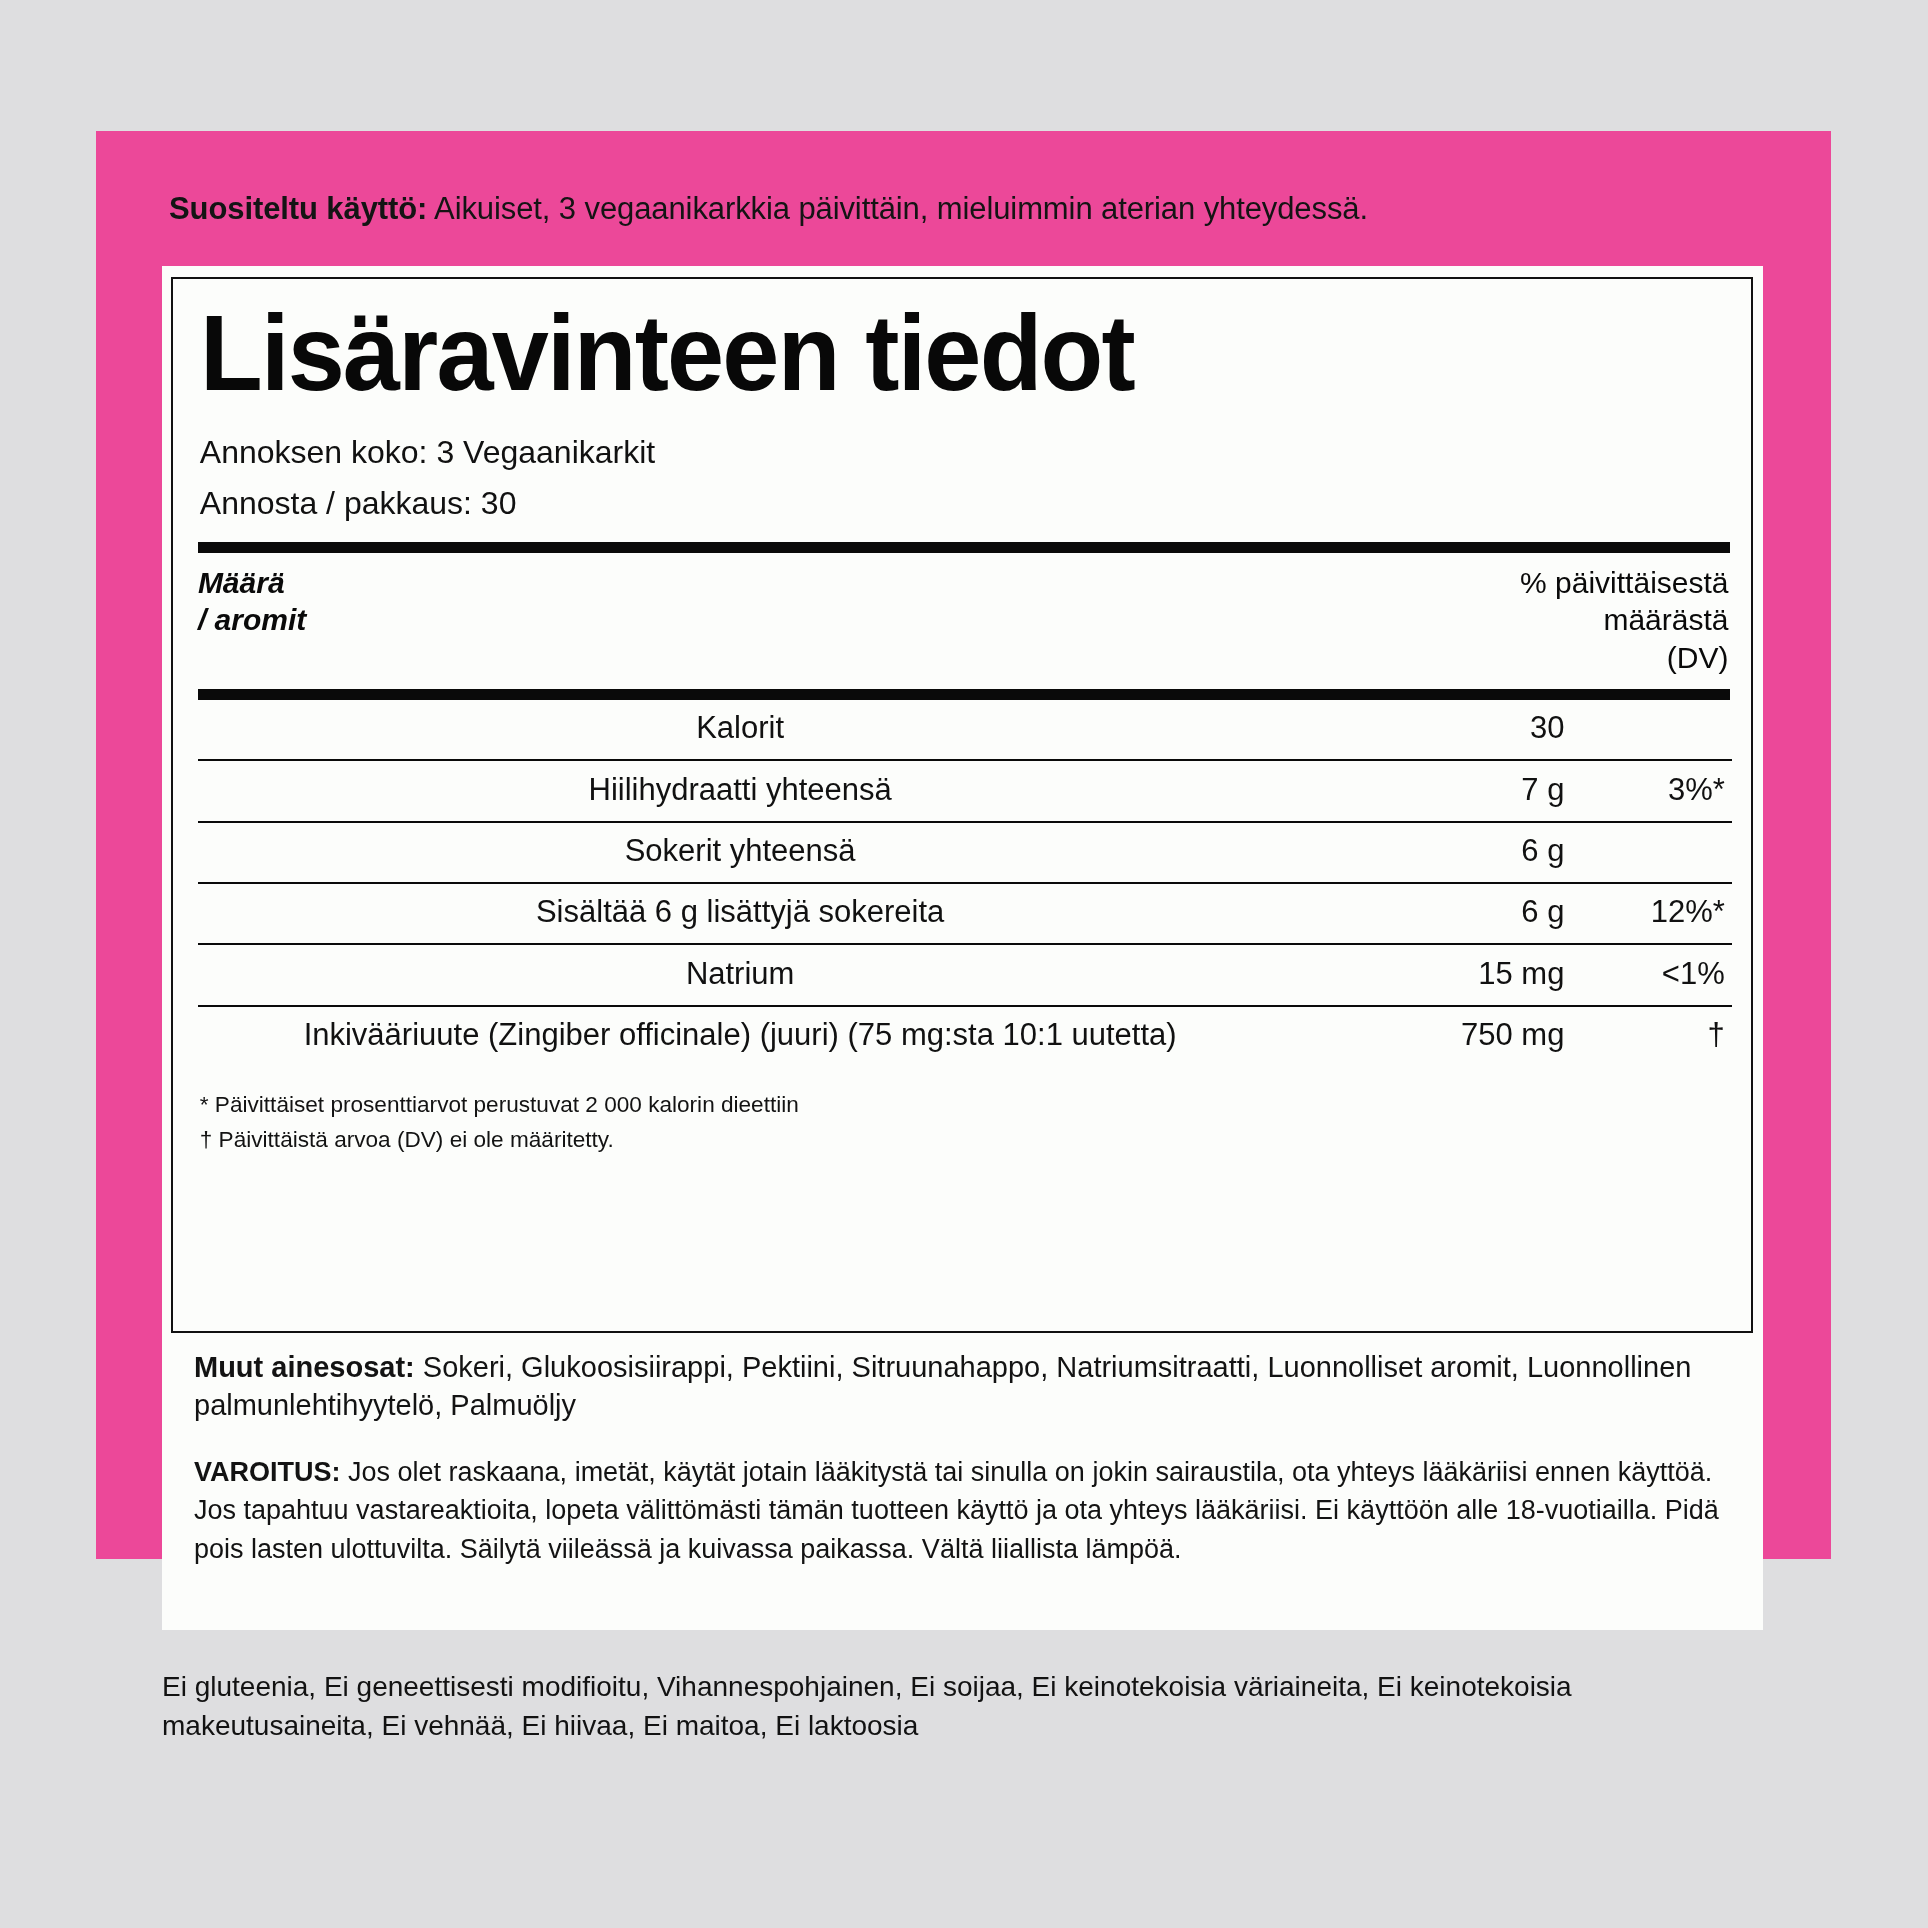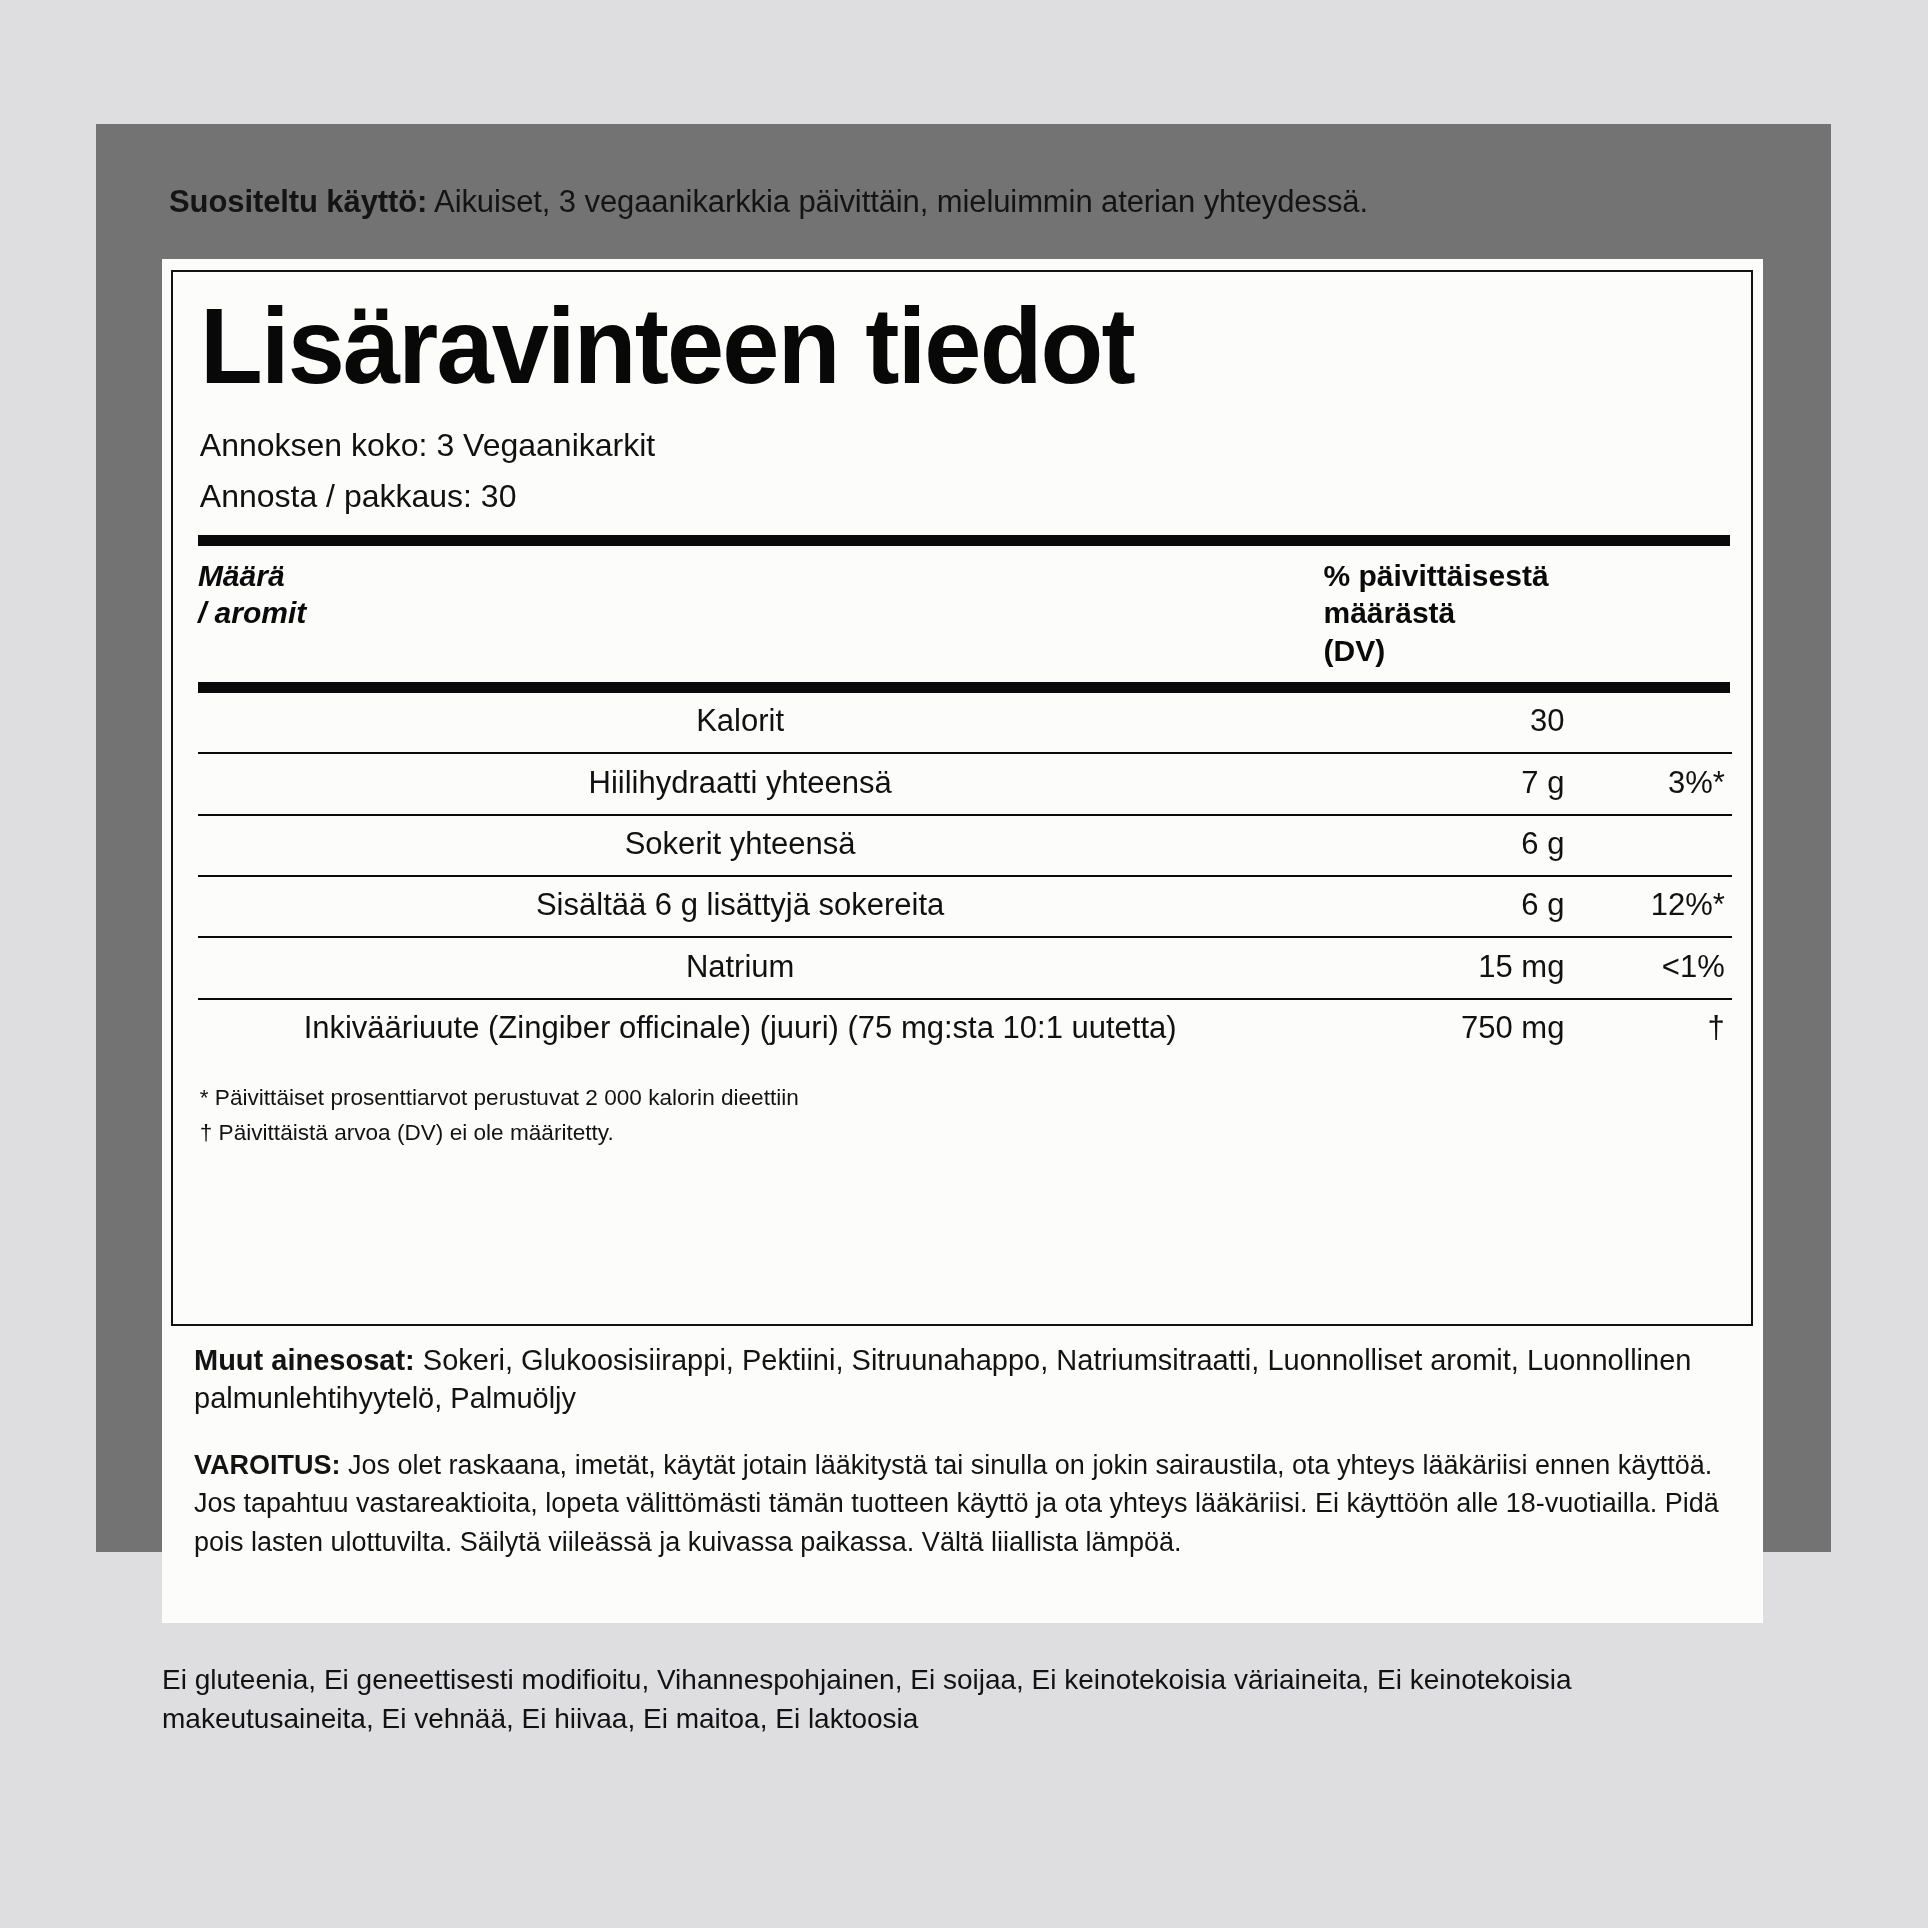--- a/index.html
+++ b/index.html
@@ -11,24 +11,24 @@
     height: 1928px;
     background: #dedee0;
     font-family: "Liberation Sans", sans-serif;
     -webkit-font-smoothing: antialiased;
   }
 
   
   .gray-panel {
     position: absolute;
     left: 96px;
-    top: 124px;
+    top: 131px;
     width: 1735px;
     height: 1428px;
-    background: #737373;
+    background: #ec4899;
     box-sizing: border-box;
   }
 
   
   .suggested-use {
     position: absolute;
     left: 169px;
     top: 175px;
     width: 1601px;
     font-size: 31px;
@@ -102,25 +102,25 @@
   }
   .col-head .left {
     font-weight: bold;
     font-size: 30px;
     line-height: 1.25;
     color: #0a0a0a;
     flex: 1;
     font-style: italic;
   }
   .col-head .right {
-    font-weight: bold;
+    font-weight: normal;
     font-size: 30px;
     line-height: 1.25;
     color: #0a0a0a;
-    text-align: left;
+    text-align: right;
     width: 405px;
   }
 
   
   .nut-table {
     width: 100%;
     border-collapse: collapse;
     margin: 0 0 0 1.9px;
     table-layout: fixed;
   }

